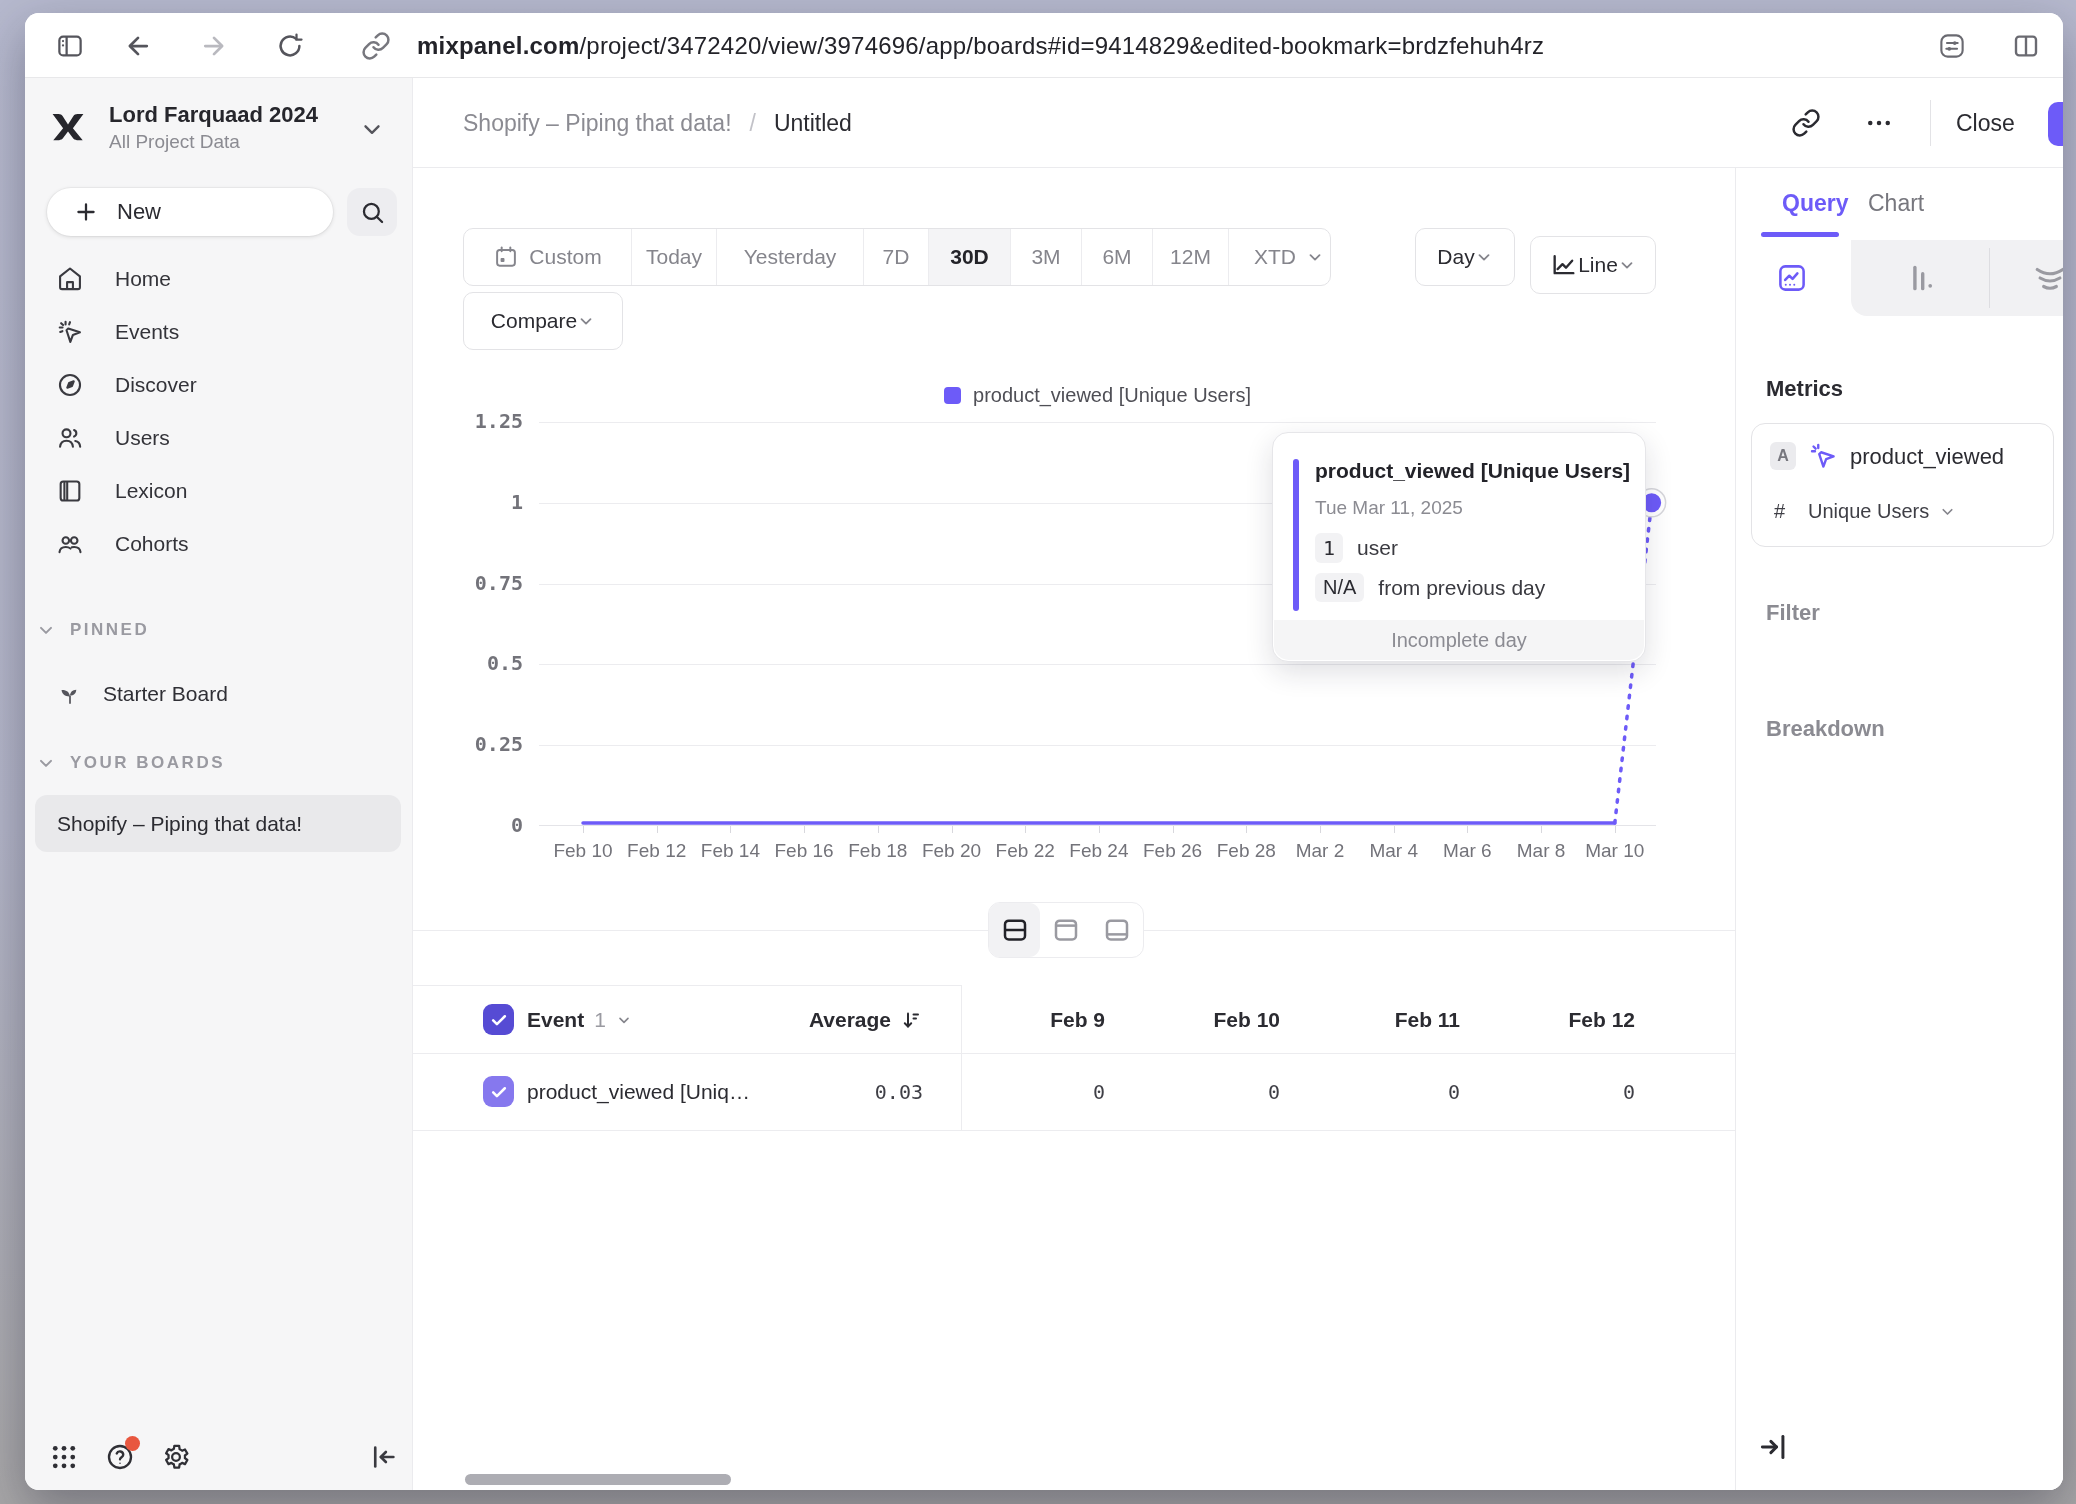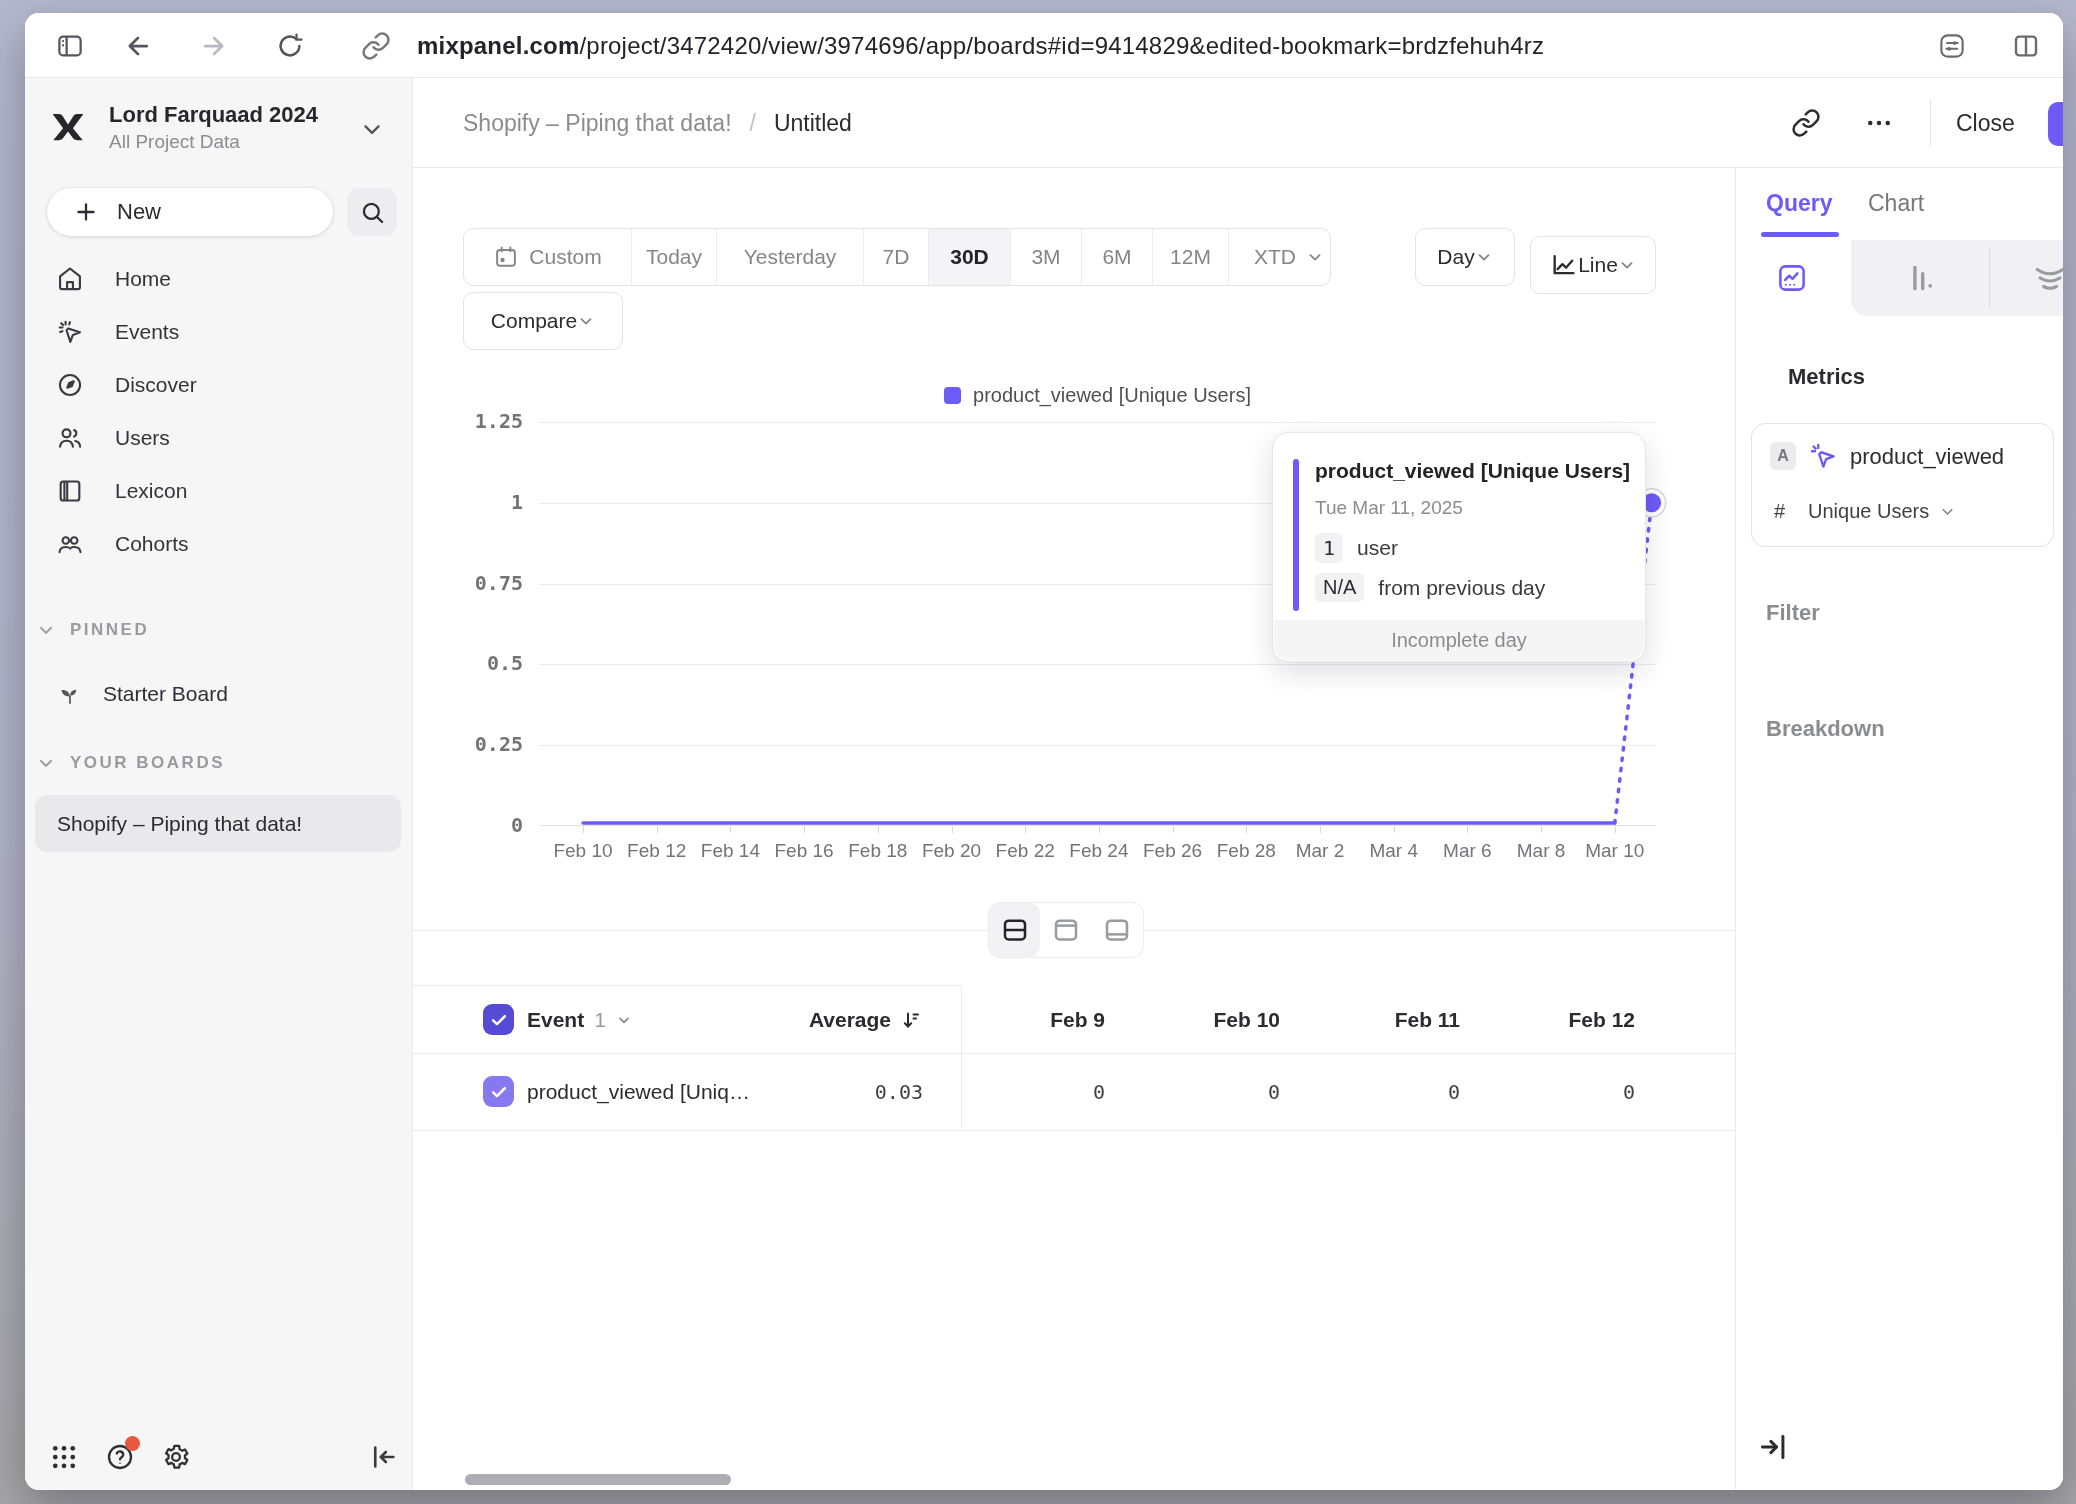--- a/index.html
+++ b/index.html
@@ -113,21 +113,21 @@
   .date-col:nth-child(1){ width:144px; } .date-col:nth-child(2){ width:175px; } .date-col:nth-child(3){ width:180px; } .date-col:nth-child(4){ width:175px; }
   .row-name { position:absolute; left:114px; top:908px; height:31px; display:flex; align-items:center; font-size:21px; color:#2b2b31; }
   .row-avg { position:absolute; left:300px; top:908px; width:210px; height:31px; display:flex; align-items:center; justify-content:flex-end; font-family:"DejaVu Sans Mono", monospace; font-size:20px; color:#3f3f46; }
   .val-cols { position:absolute; left:548px; top:908px; height:31px; display:flex; }
   .val-col { display:flex; align-items:center; justify-content:flex-end; font-family:"DejaVu Sans Mono", monospace; font-size:20px; color:#3f3f46; }
   .val-col:nth-child(1){ width:144px; } .val-col:nth-child(2){ width:175px; } .val-col:nth-child(3){ width:180px; } .val-col:nth-child(4){ width:175px; }
   .h-scrollbar { position:absolute; left:52px; top:1306px; width:266px; height:11px; border-radius:6px; background:#adadb3; }
   
   .query-panel { position:absolute; left:1322px; top:0; width:328px; bottom:0; border-left:1px solid #ebebee; background:#fff; overflow:hidden; }
   .qp-tab { position:absolute; top:22px; font-size:23px; }
-  .qp-tab.active { color:var(--accent,#6d5bf8); font-weight:600; }
+  .qp-tab.active { color:var(--accent,#6d5bf8); font-weight:600;margin-left:16px; }
   .qp-tab.idle { color:#77777e; font-weight:500; }
   .qp-underline { position:absolute; left:25px; top:64px; width:78px; height:5px; border-radius:3px; background:var(--accent,#6d5bf8); }
   .view-strip { position:absolute; left:0; top:72px; width:100%; height:76px; }
   .view-gray { position:absolute; left:115px; top:0; right:-20px; height:76px; background:#f1f1f3; border-radius:0 0 0 16px; }
   .view-div { position:absolute; left:253px; top:8px; width:1px; height:60px; background:#dddde1; }
   .vicon { position:absolute; top:20px; width:36px; height:36px; display:flex; align-items:center; justify-content:center; }
   .qp-h1 { position:absolute; left:30px; font-size:22px; font-weight:700; color:#2b2b31; }
   .qp-h2 { position:absolute; left:30px; font-size:22px; font-weight:700; color:#8b8b92; }
   .metric-card { position:absolute; left:15px; top:255px; width:303px; height:124px; border:1px solid #e3e3e6; border-radius:14px; background:#fff; }
   .mc-chip { position:absolute; left:18px; top:18px; width:26px; height:28px; background:#ebebee; border-radius:6px; display:flex; align-items:center; justify-content:center; font-size:16px; font-weight:600; color:#77777e; }
@@ -644,21 +644,21 @@
             <div class="view-div"></div>
             <div class="vicon" style="left:296px; color:#9a9aa1;">
               <svg width="34" height="34" viewBox="0 0 24 24" fill="none" stroke="currentColor" stroke-width="2.2" stroke-linecap="round">
                   <path d="M3 6c6 4 12 4 18 0"></path>
                   <path d="M5 12c5 3 9 3 14 0"></path>
                   <path d="M7.5 18c3 1.6 6 1.6 9 0"></path>
                 </svg>
             </div>
           </div>
 
-          <div class="qp-h1" style="top:196px;margin-left:22px;">Metrics</div>
+          <div class="qp-h1" style="top:208px;">Metrics</div>
 
           <div class="metric-card">
             <div class="mc-chip">A</div>
             <div class="mc-event-icon">
               <svg viewBox="0 0 24 24" fill="none" stroke="currentColor" stroke-width="1.9" stroke-linecap="round" stroke-linejoin="round">
                   <path d="M10.5 9l10 3.3-6 2.2-2.2 6-3.3-10z"></path>
                   <path d="M3.2 8.2h2.4M8.2 3.2v2.4M4.4 4.4l1.7 1.7"></path>
                 </svg>
             </div>
             <div class="mc-event">product_viewed</div>

